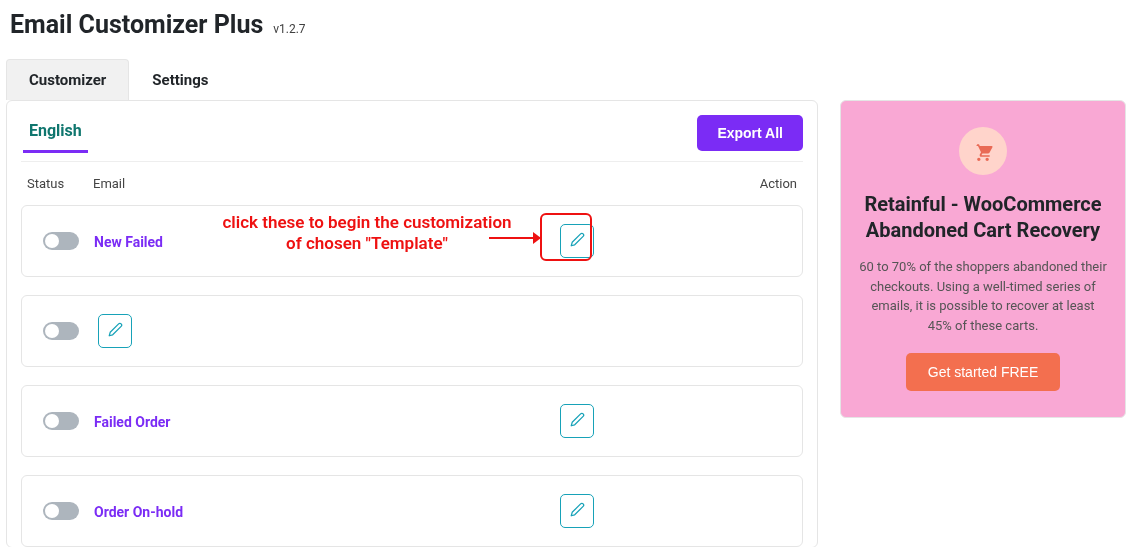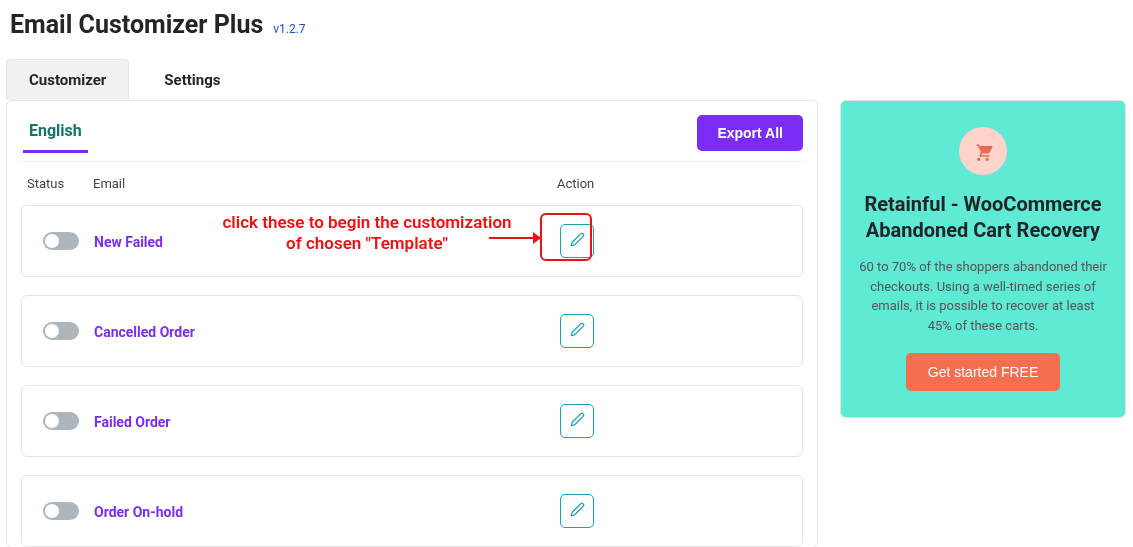--- a/index.html
+++ b/index.html
@@ -1,45 +1,45 @@
 <!DOCTYPE html>
 <html><head>
   <meta charset="utf-8">
   <style>
     * { box-sizing: border-box; margin: 0; padding: 0; }
     body { font-family: -apple-system, BlinkMacSystemFont, "Segoe UI", Roboto, Arial, sans-serif; background: #fff; color: #212529; width: 1133px; }
     .page { padding: 4px 6px 0 6px; }
     .title-row { padding: 6px 0 16px 4px; }
     .title { font-size: 25px; font-weight: 700; display: inline; }
-    .version { font-size: 12px; color: #1d4ed8; margin-left: 6px; margin-top: 12px; }
-    .tabs { display: flex; gap: 12px; margin-top: 4px; }
+    .version { font-size: 12px; color: #404040; margin-left: 6px; margin-top: 12px; }
+    .tabs { display: flex; gap: 0; margin-top: 4px; }
     .tab { padding: 11px 22px; font-size: 15px; font-weight: 700; color: #212529; cursor: pointer; background: #fff; border: 1px solid transparent; border-bottom: none; border-radius: 4px 4px 0 0;}
     .tab.active { background: #f1f1f1; border-color: #e5e5e5 #e5e5e5 #f1f1f1; }
     .columns { display: flex; gap: 22px; align-items: flex-start; }
     .panel { flex: 0 0 812px; background: #fff; border: 1px solid #e5e5e5; border-radius: 6px; padding: 14px 14px 0 14px; }
     .subtab-row { display: flex; justify-content: space-between; align-items: center; border-bottom: 1px solid #eee; padding: 0 0 2px 0;}
     .subtab { display:inline-block; padding: 0 6px 10px 6px; font-weight: 700; color: #0f766e; border-bottom: 3px solid #7b2cf5; margin-left: 2px;}
     .export-btn { background: #7b2cf5; color: #fff; border: none; border-radius: 5px; padding: 10px 20px; font-weight: 700; font-size: 14px; cursor: pointer; margin-bottom: 8px;}
     .thead { display: flex; font-size: 13px; color: #444; padding: 14px 6px; }
     .th-status { width: 66px; }
     .th-email { flex: 1; }
-    .th-action { width: 240px; }
+    .th-action { width: 240px; text-align: right; }
     .card { border: 1px solid #e5e5e5; border-radius: 6px; display: flex; align-items: center; padding: 18px 6px; margin-bottom: 18px; position: relative;}
     .c-status { width: 66px; display:flex; justify-content:center; }
     .c-email { flex: 1; }
     .c-action { width: 240px; display:flex; justify-content:flex-start; padding-left: 4px;}
     .email-link { color: #7b2cf5; font-weight: 700; font-size: 14px; text-decoration: none; cursor: pointer; }
     .toggle { width: 36px; height: 18px; background: #adb5bd; border-radius: 9px; position: relative; cursor:pointer; }
     .toggle::after { content:""; position:absolute; left:2px; top:2px; width:14px; height:14px; background:#fff; border-radius:50%; }
     .edit-btn { width: 34px; height: 34px; border: 1px solid #17a2b8; border-radius: 5px; background:#fff; display:flex; align-items:center; justify-content:center; cursor:pointer; }
     .edit-btn svg { width:15px; height:15px; stroke:#17a2b8; }
     .ann-box { position:absolute; border: 2px solid #e11; border-radius: 6px; pointer-events:none; }
     .ann-text { position:absolute; color:#e11; font-size:17px; font-weight:600; line-height:1.25; text-align:center; pointer-events:none;}
     .ann-arrow { position:absolute; pointer-events:none; }
-    .promo { flex: 0 0 286px; background:#5eead4; border:1px solid #e5e5e5; border-radius:6px; text-align:center; padding: 26px 18px; }
+    .promo { flex: 0 0 286px; background:#f9a8d4; border:1px solid #e5e5e5; border-radius:6px; text-align:center; padding: 26px 18px; }
     .promo-icon { width:48px; height:48px; background:#ffd4cb; border-radius:50%; margin: 0 auto 16px; display:flex; align-items:center; justify-content:center; }
     .promo-icon svg { width:20px; height:20px; fill:#e96a55; }
     .promo-title { font-size:20px; font-weight:700; line-height:1.3; margin-bottom: 14px; }
     .promo-desc { font-size: 13px; color: #555; line-height:1.5; margin-bottom: 18px; }
     .promo-btn { background:#f36f4f; color:#fff; border:none; border-radius:5px; padding: 11px 22px; font-size:14px; cursor:pointer; }
   </style>
 </head>
 <body>
 
 <div class="page">
@@ -85,21 +85,20 @@
         <svg class="ann-arrow" style="left:467px; top:24px;" width="52" height="16">
             <line x1="0" y1="8" x2="44" y2="8" stroke="#e11" stroke-width="2"></line>
             <polygon points="44,2 52,8 44,14" fill="#e11"></polygon>
           </svg>
       </div>
 
       <div class="card">
         <div class="c-status">
             <div class="toggle"></div>
           </div>
-        <div class="c-email"><a class="email-link">Cancelled Order</a></div>
         <div class="c-action">
           <button class="edit-btn">
             <span><svg viewBox="0 0 24 24" fill="none" stroke-width="2" stroke-linecap="round" stroke-linejoin="round">
                   <path d="M17 3a2.8 2.8 0 1 1 4 4L7.5 20.5 2 22l1.5-5.5L17 3z"></path>
                 </svg></span>
           </button>
         </div>
       </div>
 
       <div class="card">

